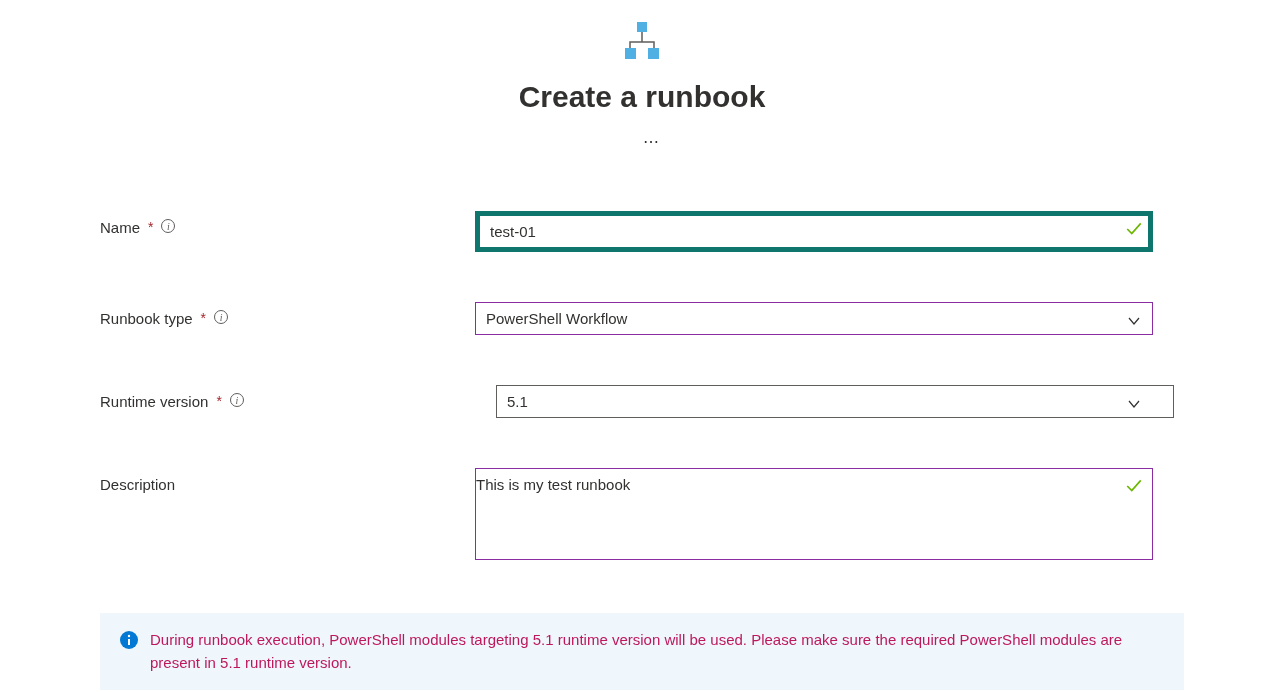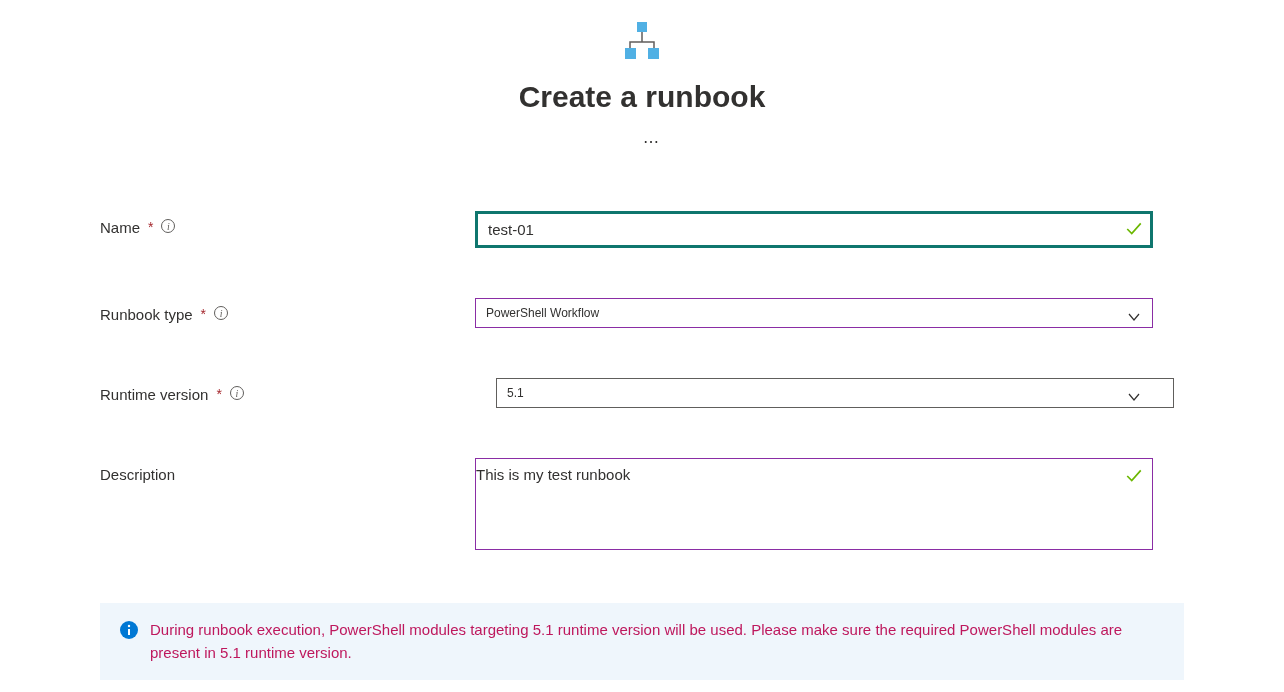--- a/index.html
+++ b/index.html
@@ -81,32 +81,32 @@
       cursor: pointer;
     }
     .field-wrapper {
       flex: 1;
       max-width: 678px;
       position: relative;
     }
     .text-input {
       width: 100%;
       padding: 7px 36px 7px 10px;
-      border: 3px solid #0f766e;
+      border: 5px solid #0f766e;
       font-size: 15px;
       color: #323130;
       font-family: inherit;
       outline: none;
       background: #fff;
     }
     .select-input {
       width: 100%;
       padding: 7px 36px 7px 10px;
       border: 1px solid #8a2da5;
-      font-size: 12px;
+      font-size: 15px;
       color: #323130;
       font-family: inherit;
       outline: none;
       background: #fff;
       appearance: none;
       cursor: pointer;
       position: relative;
     }
     .select-input.gray-border {
       border-color: #605e5c;

